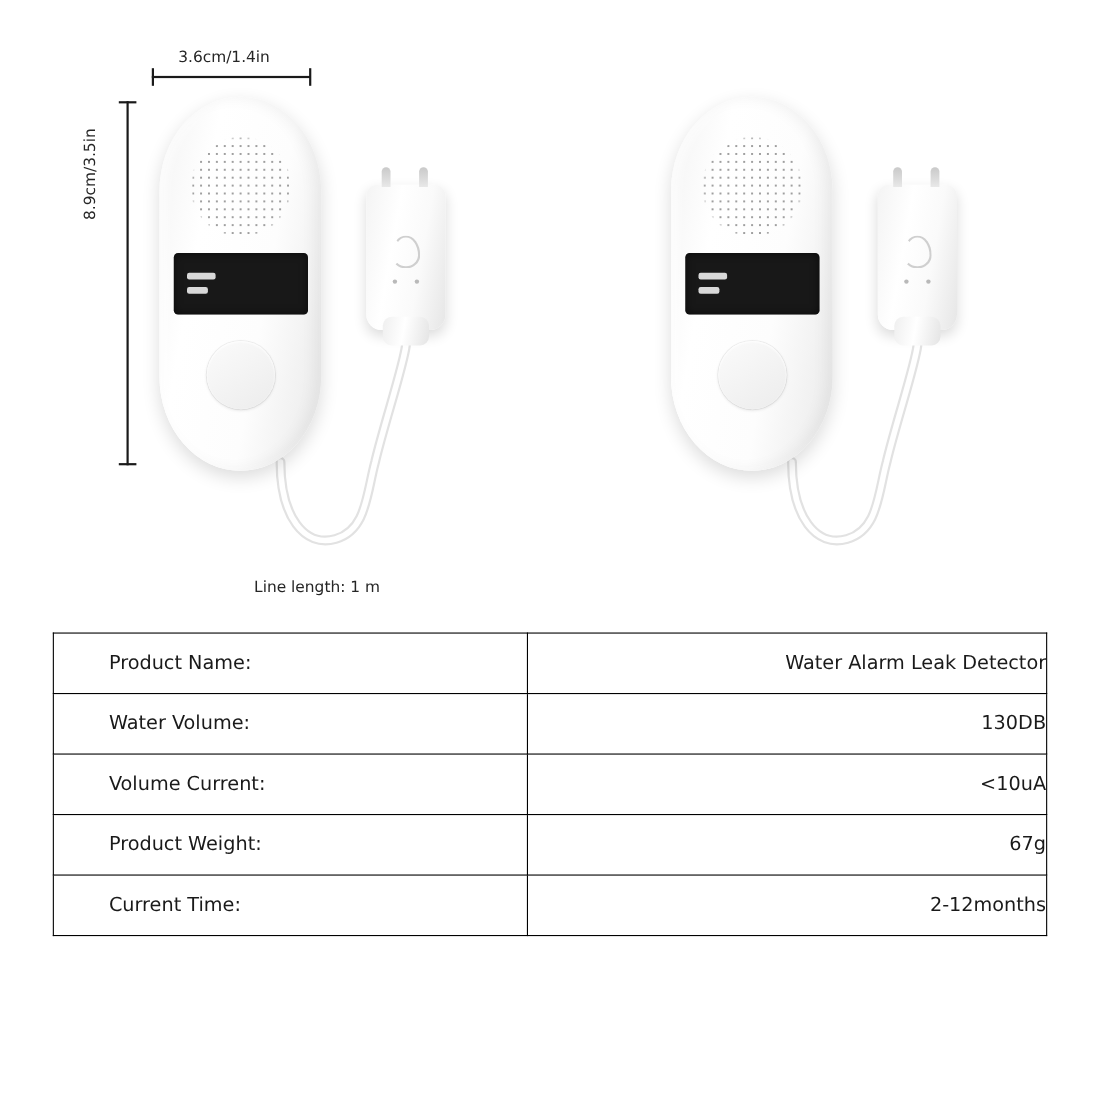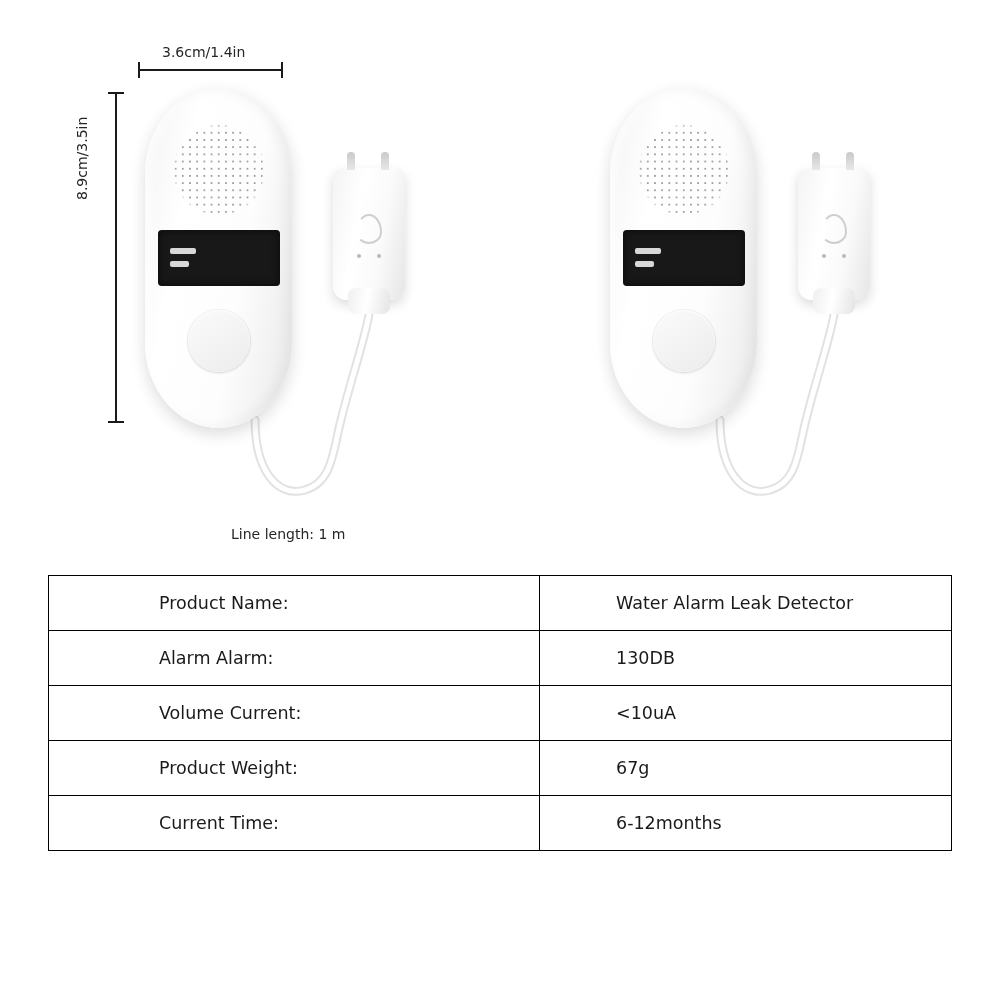--- a/index.html
+++ b/index.html
@@ -190,24 +190,25 @@
   #spec-table td {
     border: 1.6px solid #000000;
     height: 54px;
     font-size: 17.5px;
     color: #1a1a1a;
     padding: 0 0 0 0;
     vertical-align: middle;
   }
   #spec-table td.label-cell {
     width: 380px;
-    padding-left: 110px;
+    padding-left: 50px;
   }
   #spec-table td.value-cell {
     padding-left: 76px;
+    text-align: right;
   }
 </style>
 </head>
 <body>
 
 <div id="product-area">
 
   <div class="dim-line" id="width-bar"></div>
   <div class="dim-line" id="width-tick-left"></div>
   <div class="dim-line" id="width-tick-right"></div>
@@ -271,29 +272,29 @@
   </div>
 </div>
 
 <table id="spec-table">
   <tbody>
     <tr>
       <td class="label-cell">Product Name:</td>
       <td class="value-cell">Water Alarm Leak Detector</td>
     </tr>
     <tr>
-      <td class="label-cell">Alarm Alarm:</td>
+      <td class="label-cell">Water Volume:</td>
       <td class="value-cell">130DB</td>
     </tr>
     <tr>
       <td class="label-cell">Volume Current:</td>
       <td class="value-cell">&lt;10uA</td>
     </tr>
     <tr>
       <td class="label-cell">Product Weight:</td>
       <td class="value-cell">67g</td>
     </tr>
     <tr>
       <td class="label-cell">Current Time:</td>
-      <td class="value-cell">6-12months</td>
+      <td class="value-cell">2-12months</td>
     </tr>
   </tbody>
 </table>
 
 </body></html>

